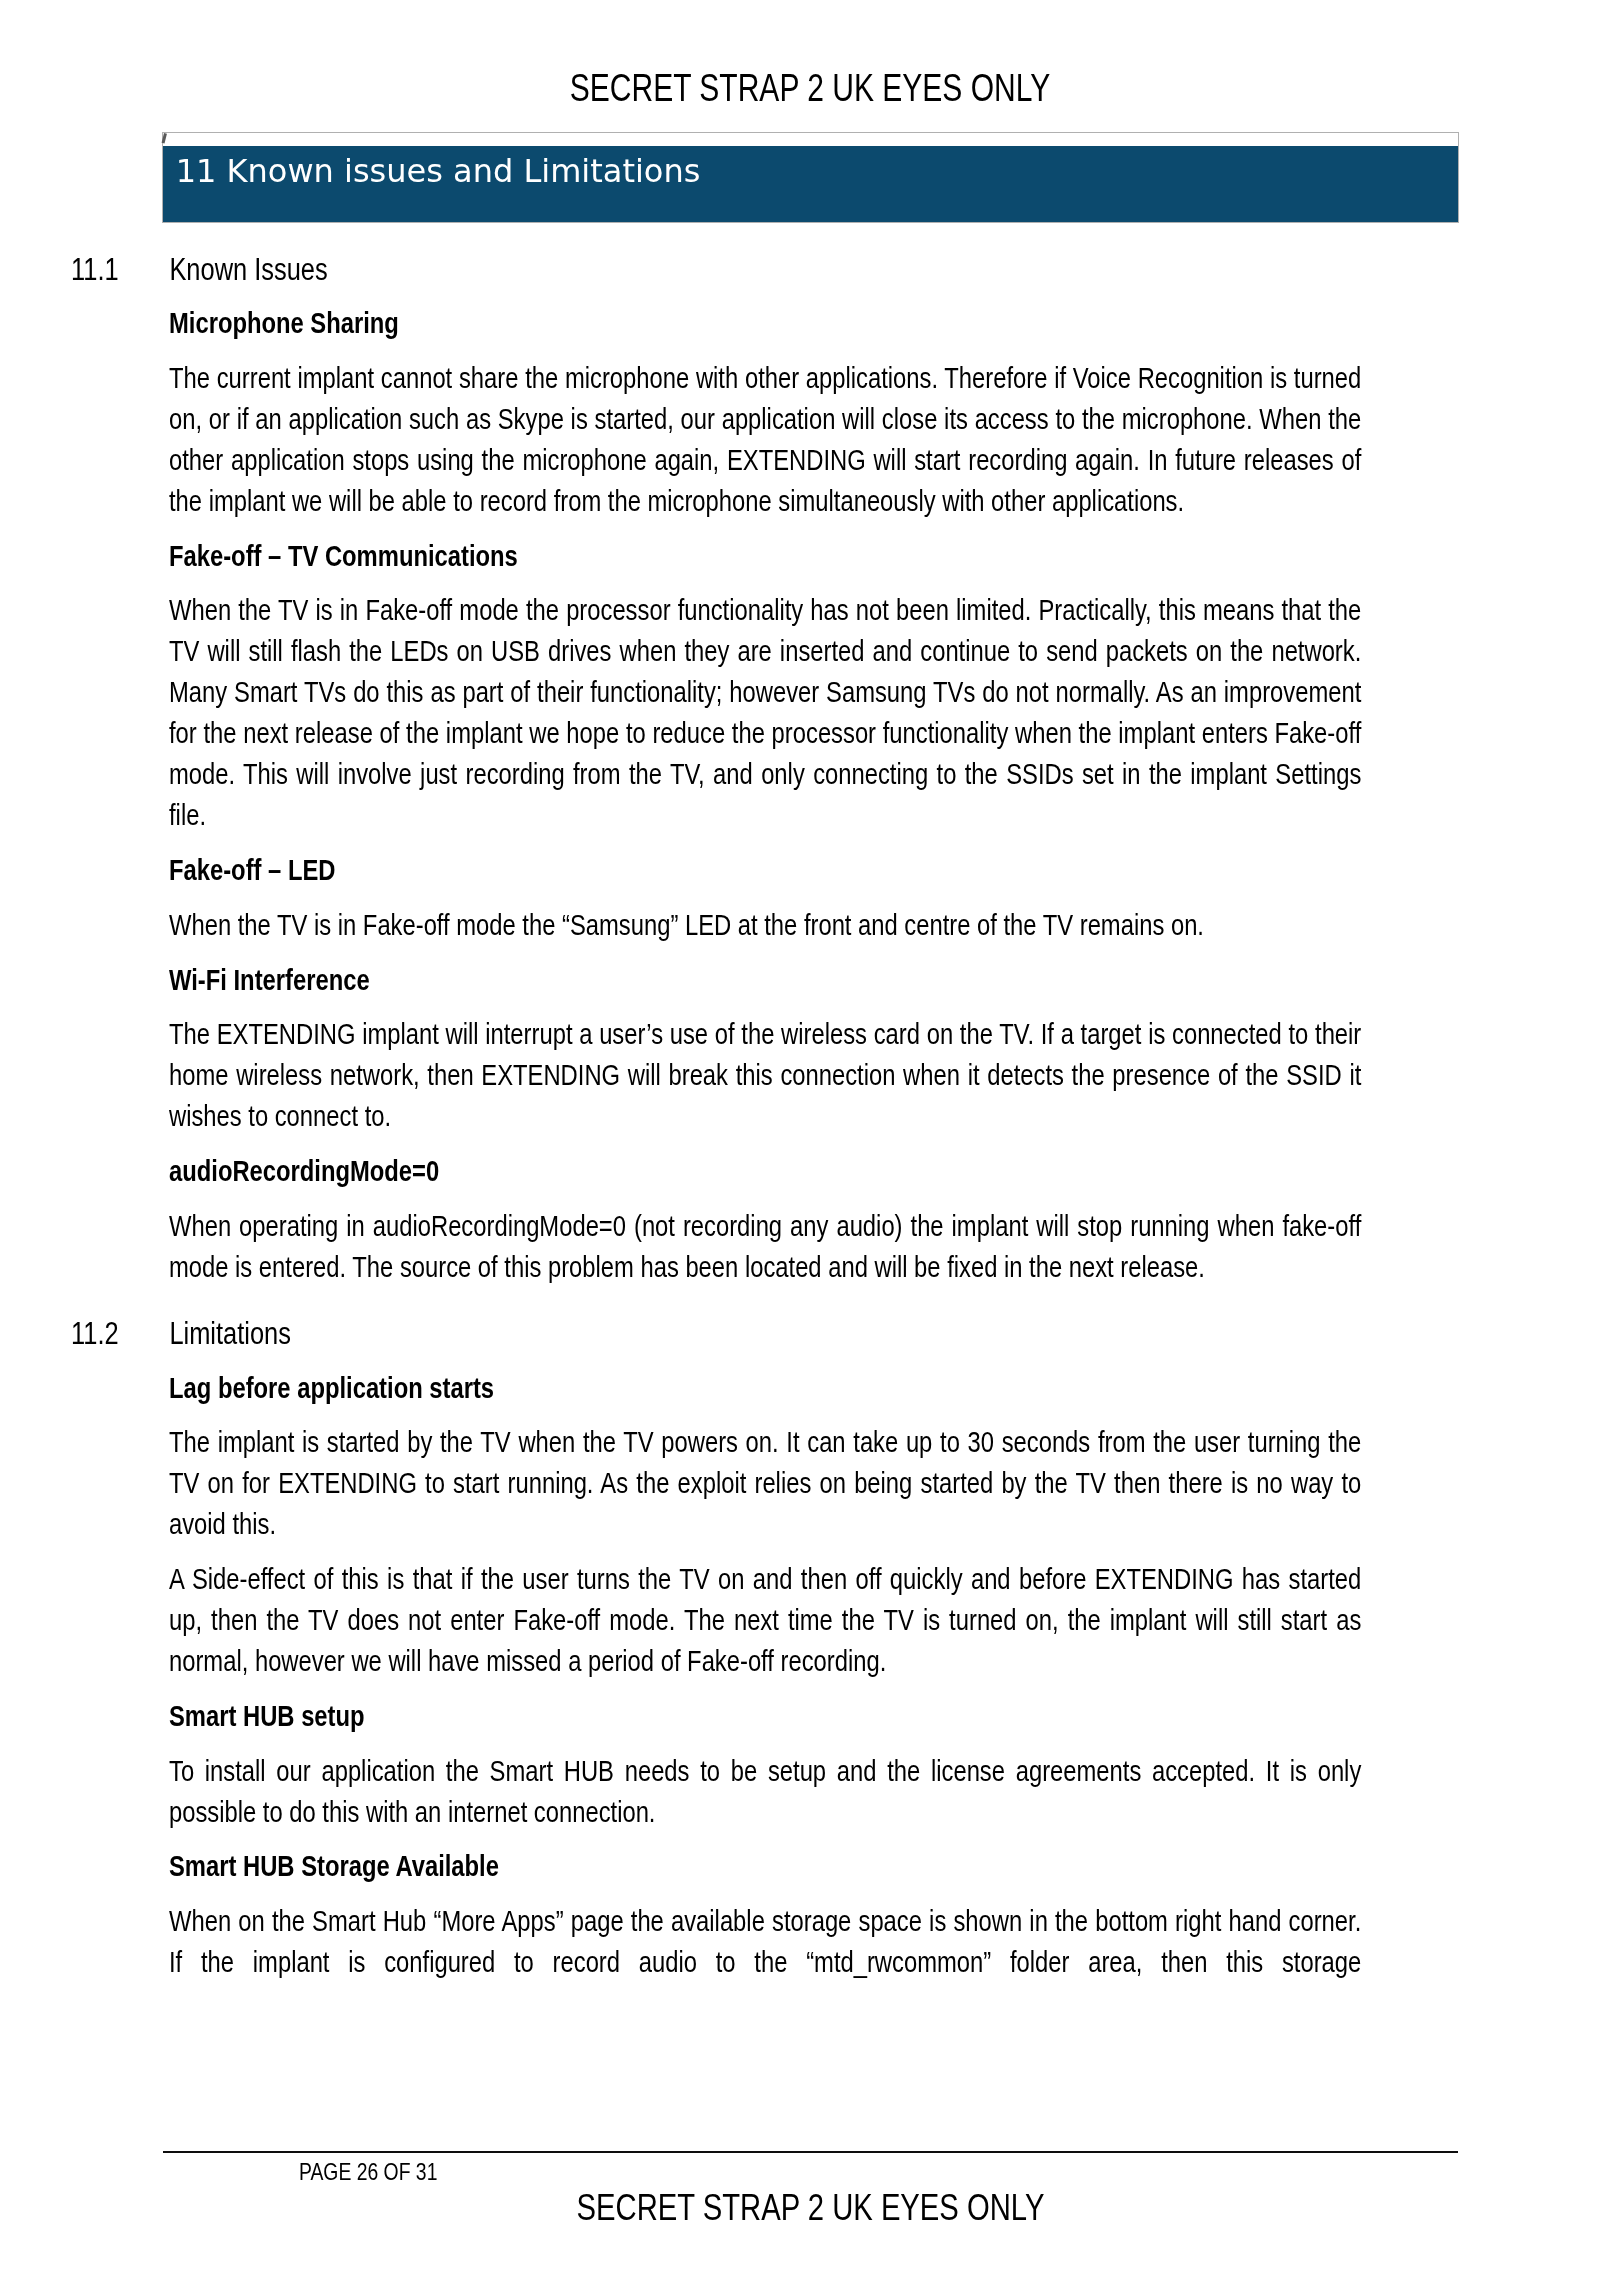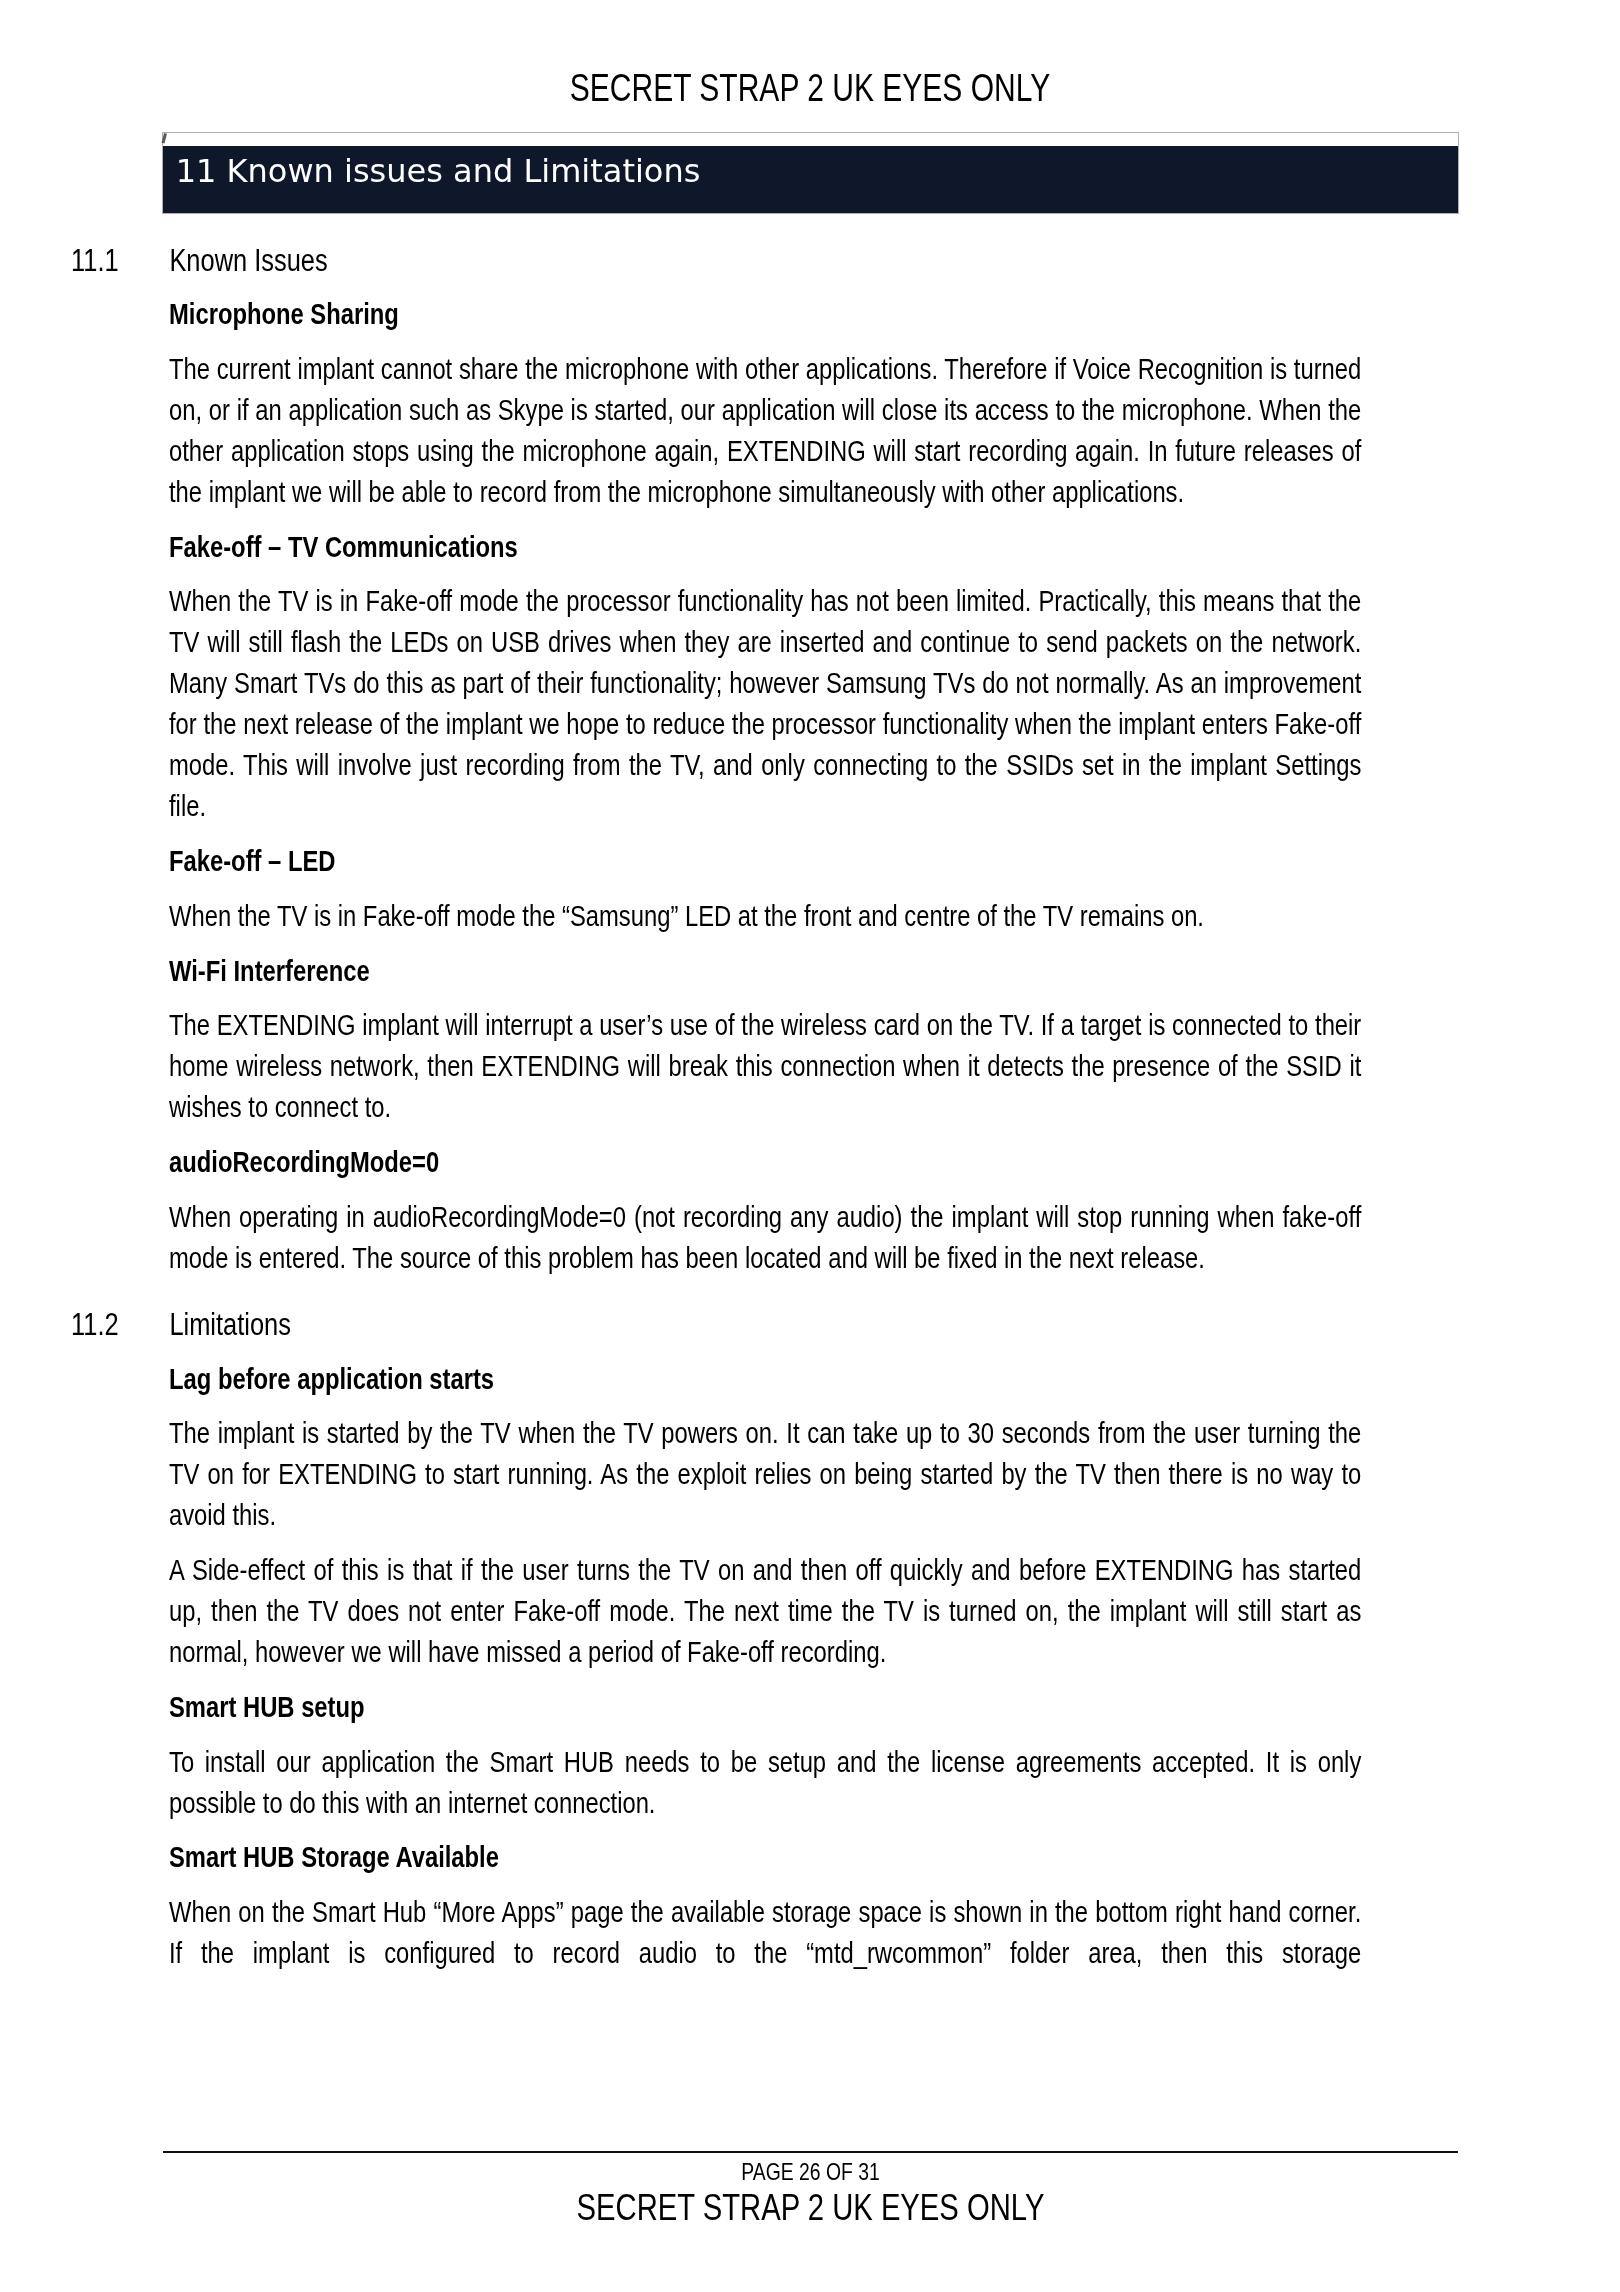--- a/index.html
+++ b/index.html
@@ -18,21 +18,21 @@
   
   .banner-wrap {
     margin:23.5px 161px 0 162px; border:1px solid #b0b0b0; background:#fff;
   }
   .banner-strip { position:relative; height:13.7px; background:#ffffff; }
   .strip-tick {
     position:absolute; left:1px; top:0; width:2.9px; height:9.8px;
     background:#5a5a5a; transform:rotate(14deg); transform-origin:top left;
   }
   .banner {
-    height:67px; background:#0f172a; color:#ffffff;
+    height:76px; background:#0c4a6e; color:#ffffff;
     font-family:"DejaVu Sans", sans-serif; font-size:32px; line-height:39px;
     padding:5.9px 0 0 12.7px; box-sizing:border-box;
   }
 
   
   .doc { margin:0 164px 0 71px; }
   .section-row {
     display:flex; margin-top:25.5px; font-size:31px; line-height:41px;
     width:1573px; transform:scaleX(0.82); transform-origin:0 0;
   }
@@ -43,21 +43,21 @@
   }
   .para {
     margin:13.7px 0 0 98px; width:1454px; font-size:29px; line-height:41px;
     text-align:justify; transform:scaleX(0.82); transform-origin:0 0;
   }
   .para.justify-last { text-align-last:justify; }
 
   
   .footer { position:absolute; left:163px; right:162px; top:2151px; }
   .footer-rule { border-top:2.9px solid #0d0d0d; }
-  .footer-page { margin-top:5.9px; text-align:center; font-size:24.5px; line-height:26.5px; }
+  .footer-page { margin-top:5.9px; font-size:24.5px; line-height:26.5px; }
   .footer-clas { margin-top:2.9px; text-align:center; font-size:37px; line-height:39px; }
 </style>
 </head>
 <body>
 
 <div class="page">
 
   <div class="clas-header">
     <div class="ncenter">SECRET STRAP 2 UK EYES ONLY</div>
   </div>

